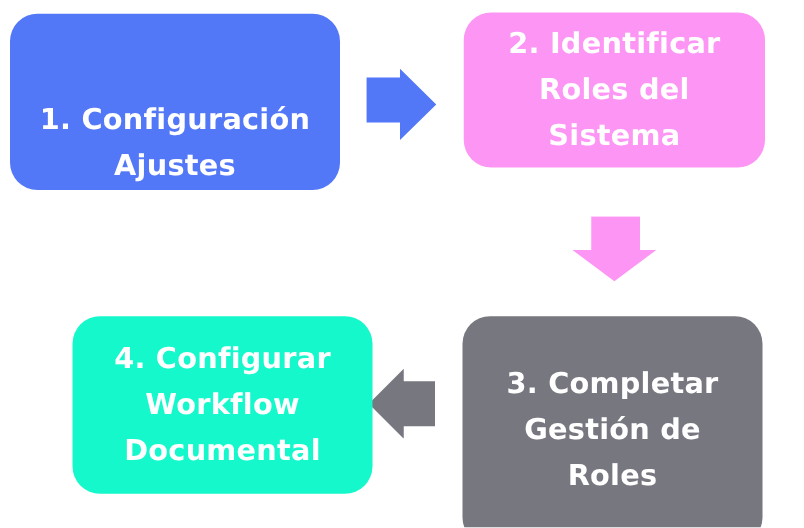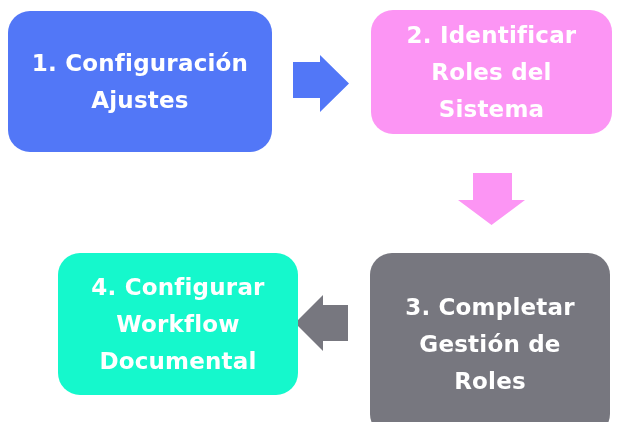--- a/index.html
+++ b/index.html
@@ -24,21 +24,21 @@
   }
   .step .label {
     color: #ffffff;
     font-weight: 700;
     font-size: 23px;
     line-height: 37px;
     text-align: center;
     white-space: pre;
     letter-spacing: 0.2px;
   }
-  .pos-1 { left: 8px;   top: 11px;  width: 264px; height: 141px; }
+  .pos-1 { left: 8px;   top: 11px;  width: 264px; height: 141px; align-items: flex-end; }
   .pos-2 { left: 371px; top: 10px;  width: 241px; height: 124px; }
   .pos-3 { left: 370px; top: 253px; width: 240px; height: 183px; }
   .pos-4 { left: 30px;  top: 253px; width: 240px; height: 142px; }
 
   .arrow { position: absolute; }
   .arrow-right {
     left: 293px; top: 55px; width: 56px; height: 57px;
     clip-path: polygon(0 7px, 27px 7px, 27px 0, 100% 50%, 27px 100%, 27px 43px, 0 43px);
   }
   .arrow-down {

